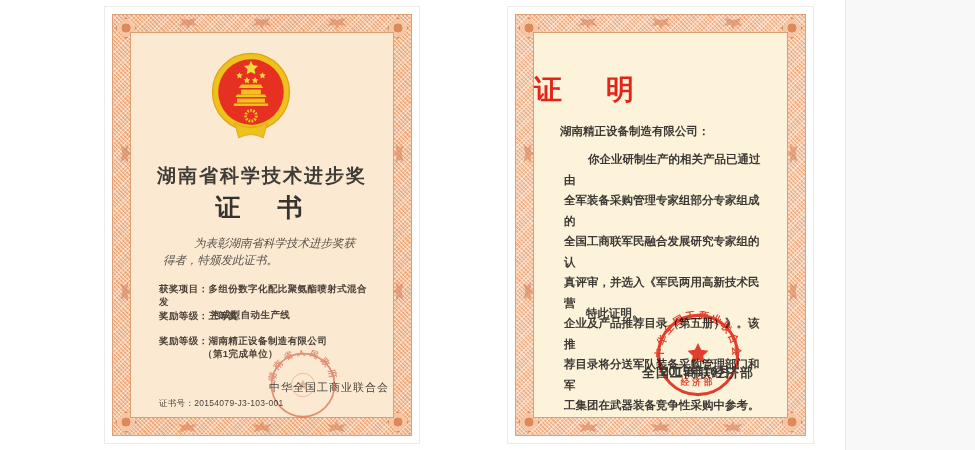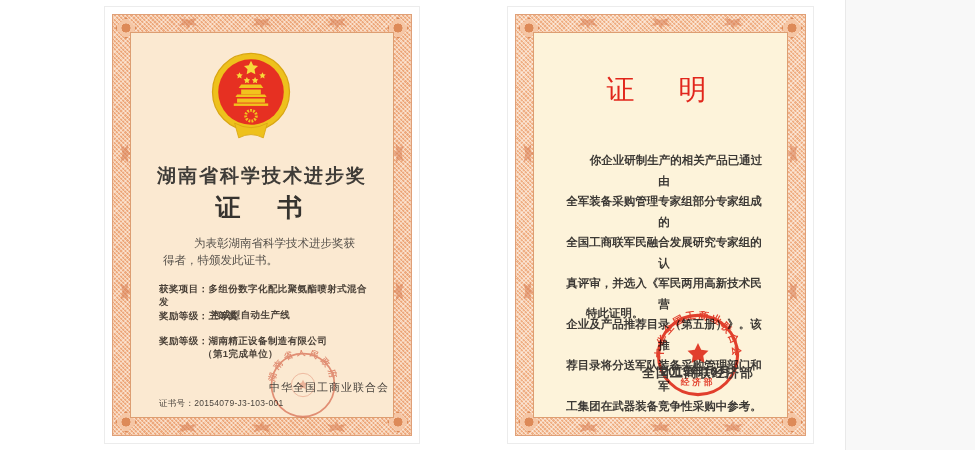--- a/index.html
+++ b/index.html
@@ -48,43 +48,43 @@
 
   
   .abs{position:absolute;}
   #emblem{left:79px;top:18px;}
   #l-award-title{left:0;top:130px;width:100%;text-align:center;
      font-family:"Liberation Sans", sans-serif;font-weight:bold;
      font-size:19px;letter-spacing:2px;color:#3f3c38;}
   #l-cert-title{left:0;top:158px;width:100%;text-align:center;
      font-family:"Liberation Sans", sans-serif;font-weight:bold;
      font-size:25px;letter-spacing:6px;color:#36332f;}
-  #l-dedication{left:32px;top:202px;width:205px;
+  #l-dedication{left:32px;top:202px;width:205px;font-style:italic;
      font-size:11.5px;line-height:17px;color:#55504a;}
   #l-dedication .indent{text-indent:31px;display:block;}
   .l-field{left:28px;font-family:"Liberation Sans", sans-serif;font-weight:bold;
      font-size:9.5px;color:#4a4138;letter-spacing:.4px;line-height:13px;}
   #l-project{top:249px;width:210px;}
   #l-project .wrap2{display:block;padding-left:52px;}
   #l-grade{top:276px;}
   #l-unit{top:301px;width:220px;}
   #l-unit .note{display:block;padding-left:44px;}
   #l-date{left:138px;top:347px;font-size:11px;color:#46413b;letter-spacing:1px;z-index:2;}
   #l-certno{left:28px;top:365px;font-size:8.5px;color:#4a443d;letter-spacing:.3px;
      font-family:"Liberation Sans", sans-serif;}
   #l-seal{left:137px;top:317px;mix-blend-mode:multiply;opacity:.55;z-index:1;}
 
   
-  #r-title{left:0;top:38px;width:100%;text-align:center;
-     font-family:"Liberation Sans", sans-serif;font-weight:normal;
+  #r-title{left:0;top:38px;width:100%;text-align:left;
+     font-family:"Liberation Sans", sans-serif;font-weight:bold;
      font-size:28px;letter-spacing:8px;color:#e1251b;}
   #r-salutation{left:26px;top:91px;font-family:"Liberation Sans", sans-serif;
      font-weight:bold;font-size:11.5px;color:#3c3935;}
-  #r-body{left:30px;top:117px;width:200px;font-family:Liberation Sans, sans-serif;
-     font-weight:bold;font-size:11.5px;line-height:20.5px;color:#3c3935;text-align:center;}
+  #r-body{left:30px;top:117px;width:200px;font-family:Liberation Mono, monospace;
+     font-weight:bold;font-size:11.5px;line-height:20.5px;color:#3c3935;}
   #r-body .bl:first-child{text-indent:24px;}
   #r-closing{left:52px;top:273px;font-family:"Liberation Sans", sans-serif;
      font-weight:bold;font-size:11.5px;color:#3c3935;}
   #r-signature{left:108px;top:311px;font-family:"Liberation Sans", sans-serif;
      font-weight:bold;font-size:13px;letter-spacing:1px;color:#3c3935;z-index:2;margin-top:20px;}
   #r-date{left:127px;top:330px;font-family:"Liberation Sans", sans-serif;
      font-weight:bold;font-size:13px;color:#3c3935;z-index:2;}
   #r-seal{left:120px;top:278px;mix-blend-mode:multiply;opacity:.88;z-index:1;}
 </style>
 </head>
@@ -186,20 +186,21 @@
     <div class="orn bottom p75"></div>
     <div class="orn left v33"></div>
     <div class="orn left v66"></div>
     <div class="orn right v33"></div>
     <div class="orn right v66"></div>
 
     <div class="inner">
 
       <div class="abs" id="r-title">证　明</div>
 
+      <div class="abs" id="r-salutation">湖南精正设备制造有限公司：</div>
 
       <div class="abs" id="r-body">
         <div class="bl">你企业研制生产的相关产品已通过由</div>
         <div class="bl">全军装备采购管理专家组部分专家组成的</div>
         <div class="bl">全国工商联军民融合发展研究专家组的认</div>
         <div class="bl">真评审，并选入《军民两用高新技术民营</div>
         <div class="bl">企业及产品推荐目录（第五册）》。该推</div>
         <div class="bl">荐目录将分送军队装备采购管理部门和军</div>
         <div class="bl">工集团在武器装备竞争性采购中参考。</div>
       </div>

